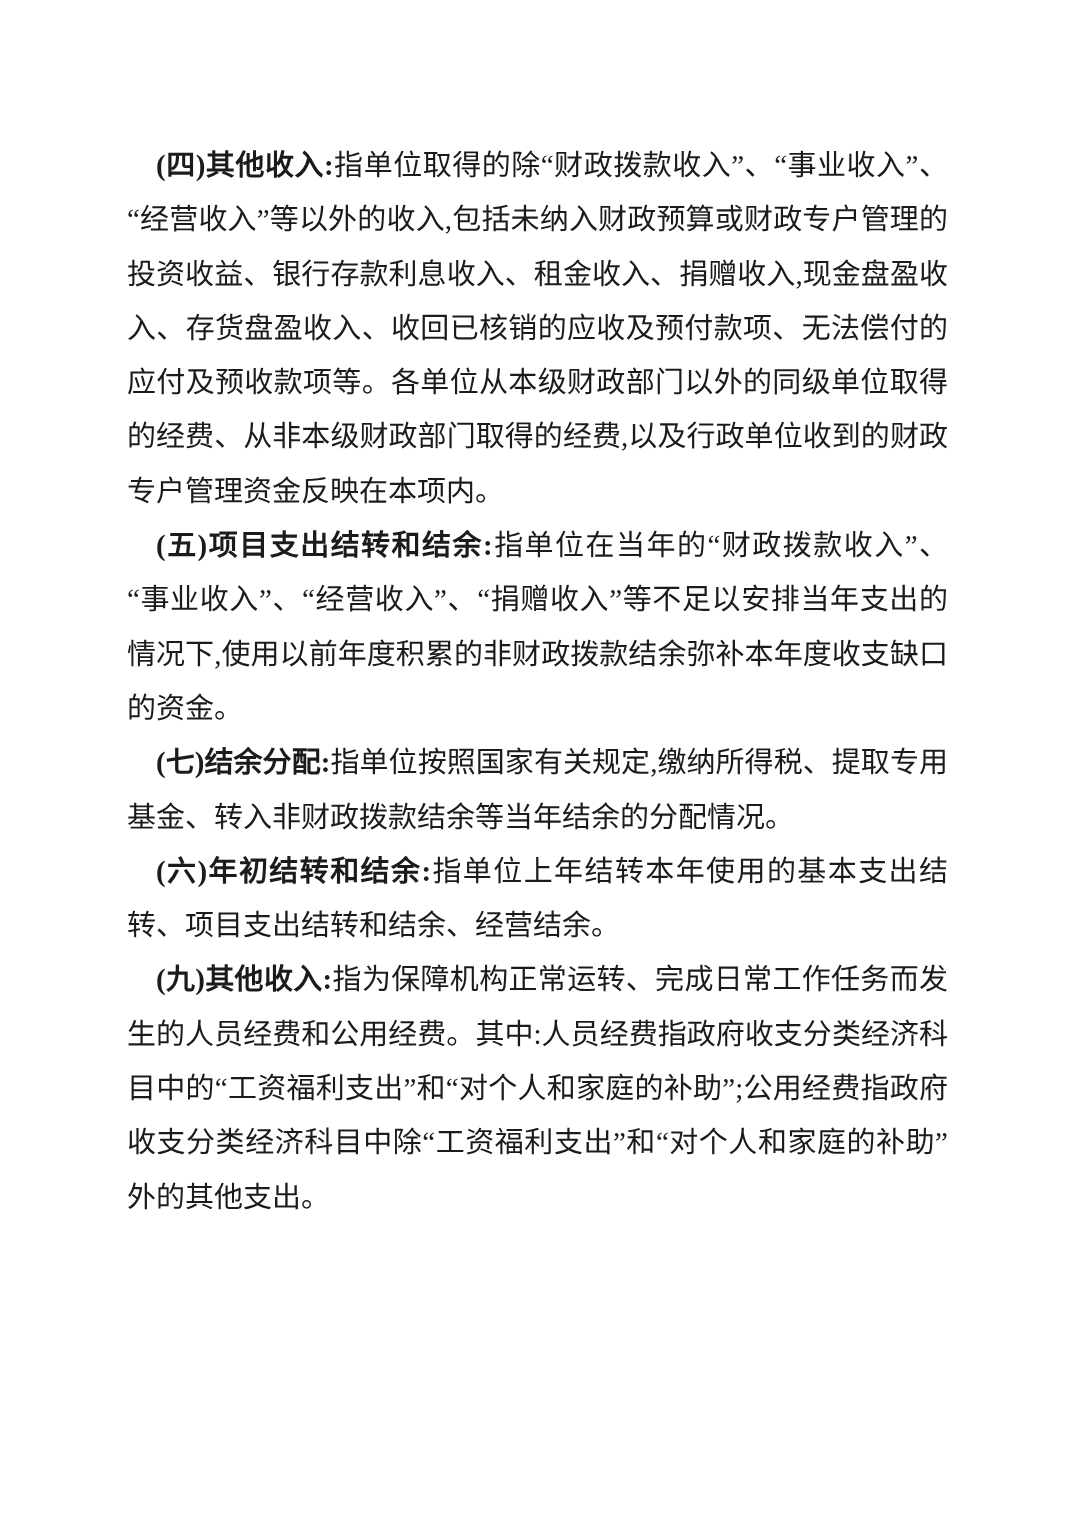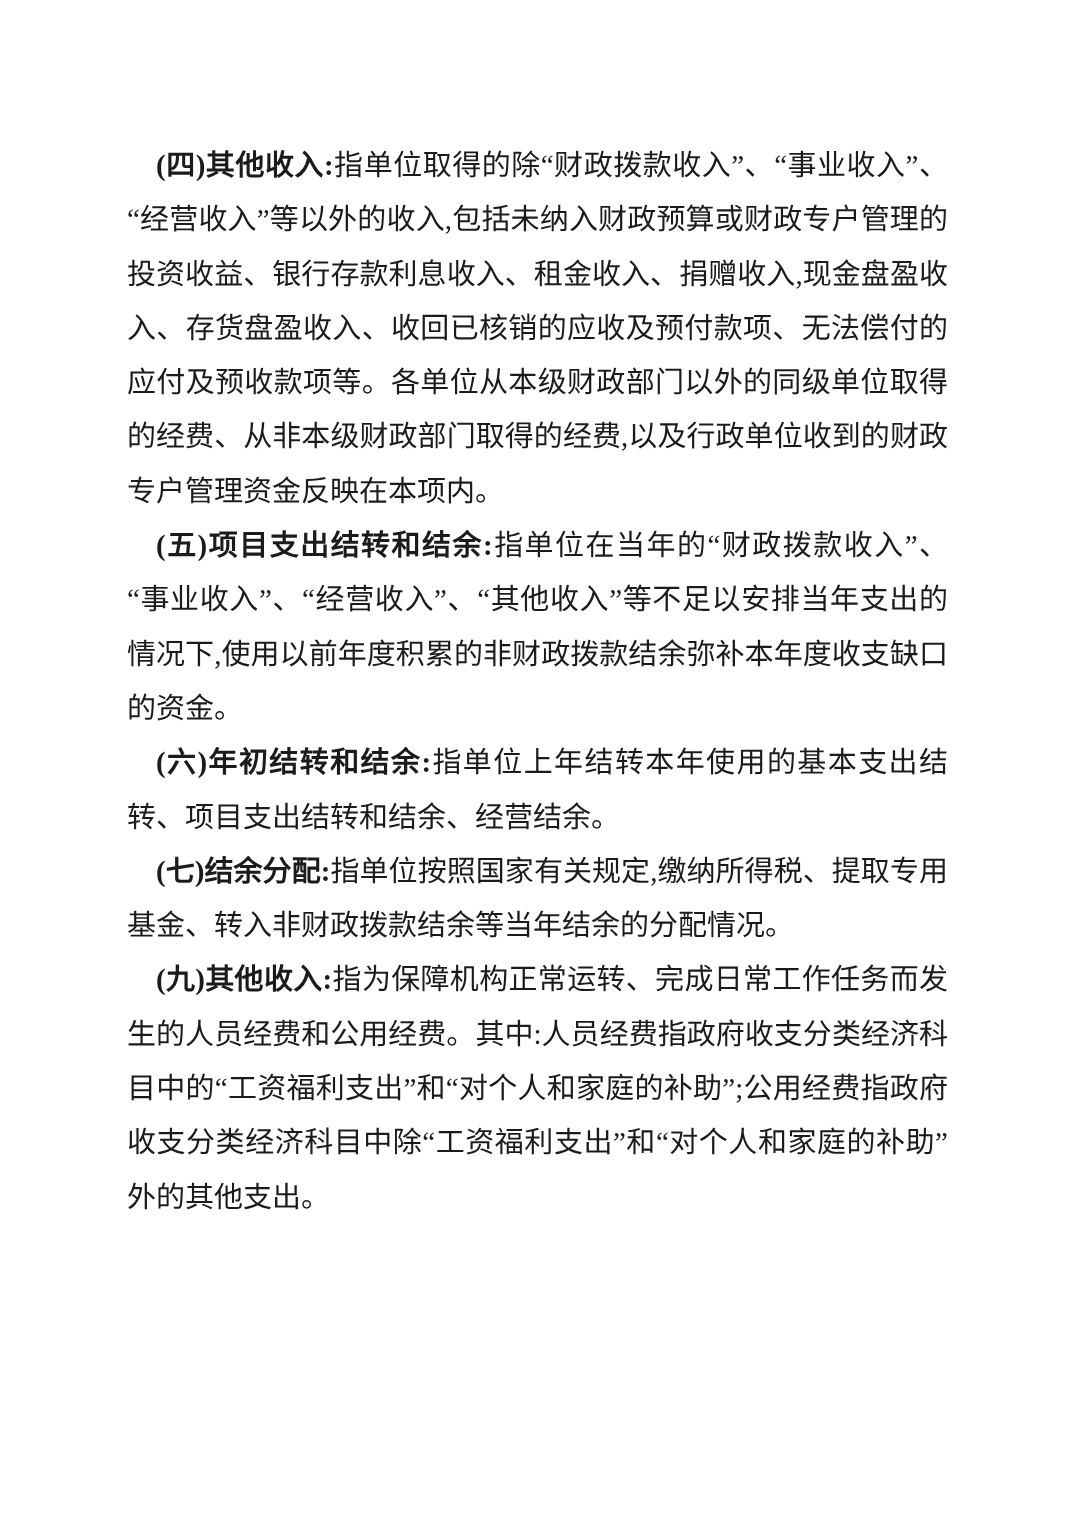--- a/index.html
+++ b/index.html
@@ -43,29 +43,29 @@
 <body>
 
 <div class="page">
   <div class="doc">
 
     <p class="para">
       <span class="term">(四)其他收入:</span><span class="body-text">指单位取得的除“财政拨款收入”、“事业收入”、“经营收入”等以外的收入,包括未纳入财政预算或财政专户管理的投资收益、银行存款利息收入、租金收入、捐赠收入,现金盘盈收入、存货盘盈收入、收回已核销的应收及预付款项、无法偿付的应付及预收款项等。各单位从本级财政部门以外的同级单位取得的经费、从非本级财政部门取得的经费,以及行政单位收到的财政专户管理资金反映在本项内。</span>
     </p>
 
     <p class="para">
-      <span class="term">(五)项目支出结转和结余:</span><span class="body-text">指单位在当年的“财政拨款收入”、“事业收入”、“经营收入”、“其他收入”等不足以安排当年支出的情况下,使用以前年度积累的非财政拨款结余弥补本年度收支缺口的资金。</span>
+      <span class="term">(五)项目支出结转和结余:</span><span class="body-text">指单位在当年的“财政拨款收入”、“事业收入”、“经营收入”、“捐赠收入”等不足以安排当年支出的情况下,使用以前年度积累的非财政拨款结余弥补本年度收支缺口的资金。</span>
+    </p>
+
+    <p class="para">
+      <span class="term">(七)结余分配:</span><span class="body-text">指单位按照国家有关规定,缴纳所得税、提取专用基金、转入非财政拨款结余等当年结余的分配情况。</span>
     </p>
 
     <p class="para">
       <span class="term">(六)年初结转和结余:</span><span class="body-text">指单位上年结转本年使用的基本支出结转、项目支出结转和结余、经营结余。</span>
-    </p>
-
-    <p class="para">
-      <span class="term">(七)结余分配:</span><span class="body-text">指单位按照国家有关规定,缴纳所得税、提取专用基金、转入非财政拨款结余等当年结余的分配情况。</span>
     </p>
 
 
     <p class="para">
       <span class="term">(九)其他收入:</span><span class="body-text">指为保障机构正常运转、完成日常工作任务而发生的人员经费和公用经费。其中:人员经费指政府收支分类经济科目中的“工资福利支出”和“对个人和家庭的补助”;公用经费指政府收支分类经济科目中除“工资福利支出”和“对个人和家庭的补助”外的其他支出。</span>
     </p>
 
 
   </div>
 </div>

